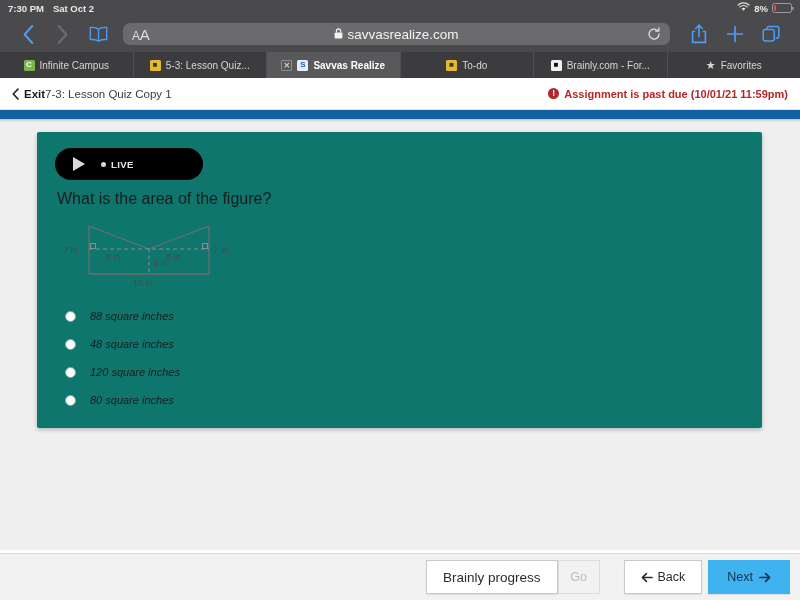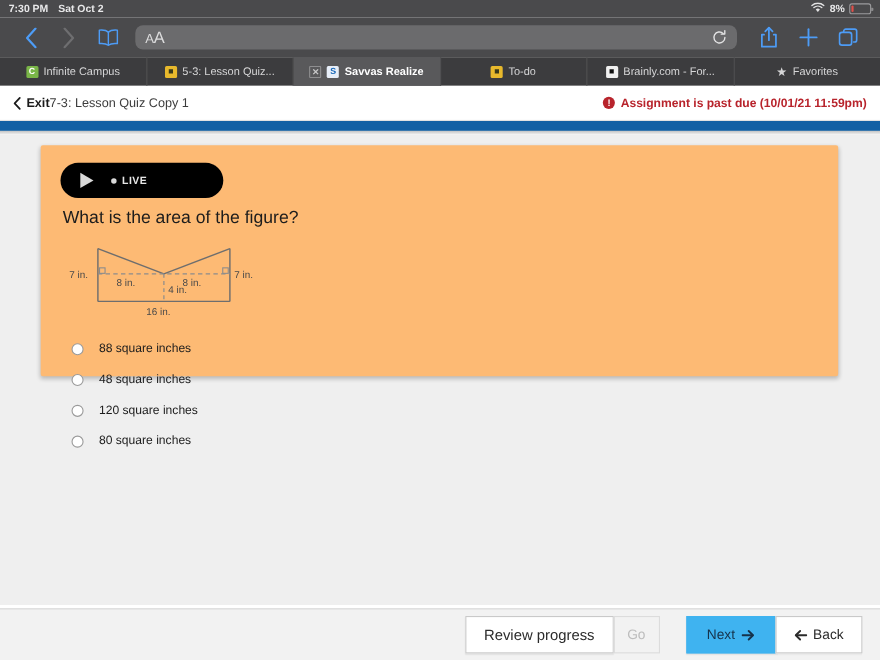--- a/index.html
+++ b/index.html
@@ -184,22 +184,22 @@
   .blue-band-shadow { height: 3px; background: linear-gradient(to bottom, #c3c3c3, #ededed); }
 
   
   .content-area {
     height: 428px;
     background: #efefef;
     padding: 10px 38px 0 37px;
     position: relative;
   }
   .qcard {
-    background: #fdba74;
-    height: 210px;
+    background: #0f766e;
+    height: 296px;
     border-radius: 2px;
     box-shadow: 0 2px 4px rgba(0,0,0,0.22);
     padding: 16px 18px;
     position: relative;
   }
 
   .live-pill {
     width: 148px; height: 32px;
     background: #000;
     border-radius: 16px;
@@ -231,20 +231,21 @@
 
   .figure-wrap { margin: 4px 0 10px 6px; }
 
   .choices { margin-top: 8px; }
   .choice {
     display: flex;
     align-items: center;
     gap: 14px;
     height: 28px;
     margin-left: 10px;
+    font-style: italic;
   }
   .radio {
     width: 11px; height: 11px;
     border: 1px solid #9a9a9a;
     border-radius: 50%;
     background: #fff;
     flex: none;
   }
   .choice-label { font-size: 11px; color: #1c1c1c; }
 
@@ -340,20 +341,29 @@
   <div class="book-btn">
     <svg width="19" height="16" viewBox="0 0 19 16">
       <path d="M9.5 3.2 C7.6 1.4 4.4 1.1 1.3 1.4 L1.3 13.6 C4.4 13.3 7.6 13.6 9.5 15.2 C11.4 13.6 14.6 13.3 17.7 13.6 L17.7 1.4 C14.6 1.1 11.4 1.4 9.5 3.2 Z" stroke="currentColor" stroke-width="1.3" fill="none" stroke-linejoin="round"></path>
       <line x1="9.5" y1="3.2" x2="9.5" y2="15.2" stroke="currentColor" stroke-width="1.3"></line>
     </svg>
   </div>
 
   <div class="url-field">
     <span class="aa-label">
       <span>A</span><span class="big">A</span>
+    </span>
+    <span class="url-center">
+      <span class="lock-icon">
+        <svg width="9" height="11" viewBox="0 0 9 11">
+          <rect x="0.6" y="4.4" width="7.8" height="6.1" rx="1.1" fill="#f2f2f3"></rect>
+          <path d="M2.4 4.4 V2.9 a2.1 2.1 0 0 1 4.2 0 V4.4" stroke="#f2f2f3" stroke-width="1.15" fill="none"></path>
+        </svg>
+      </span>
+      <span class="url-text">savvasrealize.com</span>
     </span>
     <span class="reload-btn">
       <svg width="14" height="14" viewBox="0 0 14 14">
         <path d="M12 7 a5 5 0 1 1 -1.6 -3.6" stroke="currentColor" stroke-width="1.25" fill="none" stroke-linecap="round"></path>
         <path d="M11.9 0.8 L11.9 4 L8.6 4" stroke="currentColor" stroke-width="1.25" fill="none" stroke-linecap="round" stroke-linejoin="round"></path>
       </svg>
     </span>
   </div>
 
   <div class="tool-icon">
@@ -479,33 +489,33 @@
       <div class="choice">
         <span class="radio"></span>
         <span class="choice-label">80 square inches</span>
       </div>
     </div>
 
   </div>
 </div>
 
 <div class="bottom-bar">
-  <div class="btn btn-review">Review progress</div>
+  <div class="btn btn-review">Brainly progress</div>
 
 
   <div class="btn btn-go">Go</div>
+
+  <div class="btn btn-back">
+    <svg width="12" height="11" viewBox="0 0 12 11">
+      <line x1="11" y1="5.5" x2="2" y2="5.5" stroke="#2b2b2b" stroke-width="1.7" stroke-linecap="round"></line>
+      <path d="M5.4 1.6 L1.4 5.5 L5.4 9.4" stroke="#2b2b2b" stroke-width="1.7" fill="none" stroke-linecap="round" stroke-linejoin="round"></path>
+    </svg>
+    <span>Back</span>
+  </div>
 
   <div class="btn btn-next">
     <span>Next</span>
     <svg width="12" height="11" viewBox="0 0 12 11">
       <line x1="1" y1="5.5" x2="10" y2="5.5" stroke="#16324a" stroke-width="1.7" stroke-linecap="round"></line>
       <path d="M6.6 1.6 L10.6 5.5 L6.6 9.4" stroke="#16324a" stroke-width="1.7" fill="none" stroke-linecap="round" stroke-linejoin="round"></path>
     </svg>
   </div>
-
-  <div class="btn btn-back">
-    <svg width="12" height="11" viewBox="0 0 12 11">
-      <line x1="11" y1="5.5" x2="2" y2="5.5" stroke="#2b2b2b" stroke-width="1.7" stroke-linecap="round"></line>
-      <path d="M5.4 1.6 L1.4 5.5 L5.4 9.4" stroke="#2b2b2b" stroke-width="1.7" fill="none" stroke-linecap="round" stroke-linejoin="round"></path>
-    </svg>
-    <span>Back</span>
-  </div>
 </div>
 
 </body></html>

